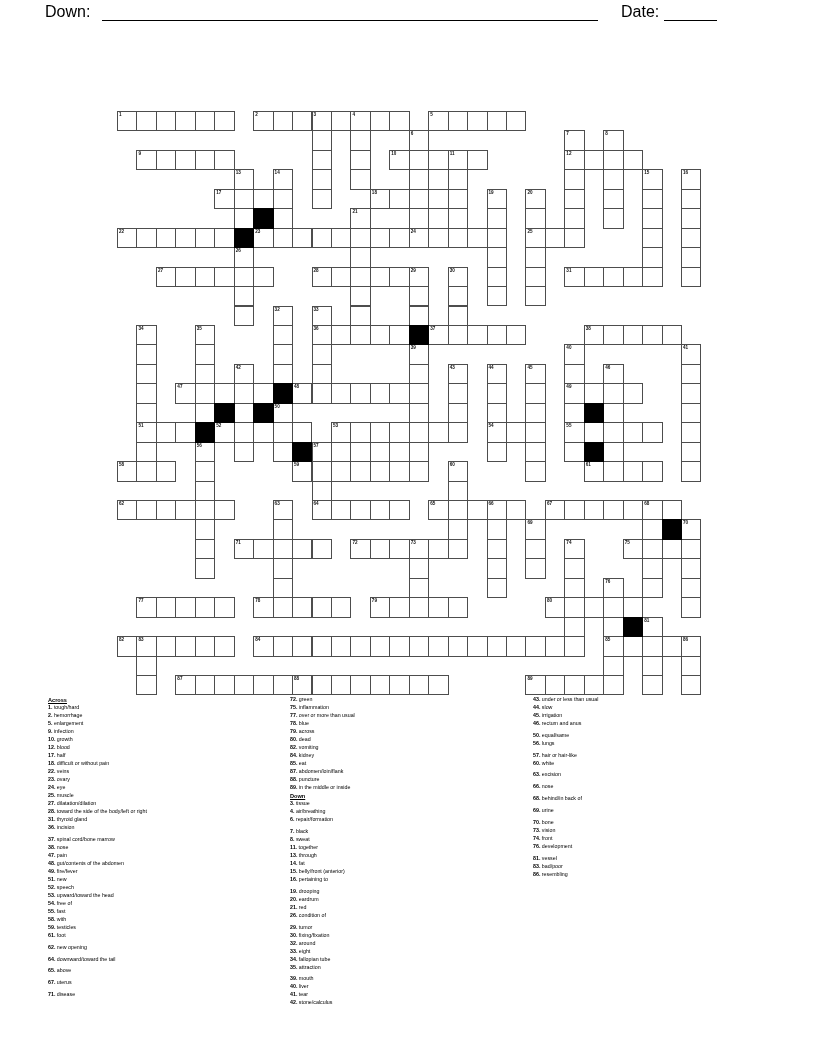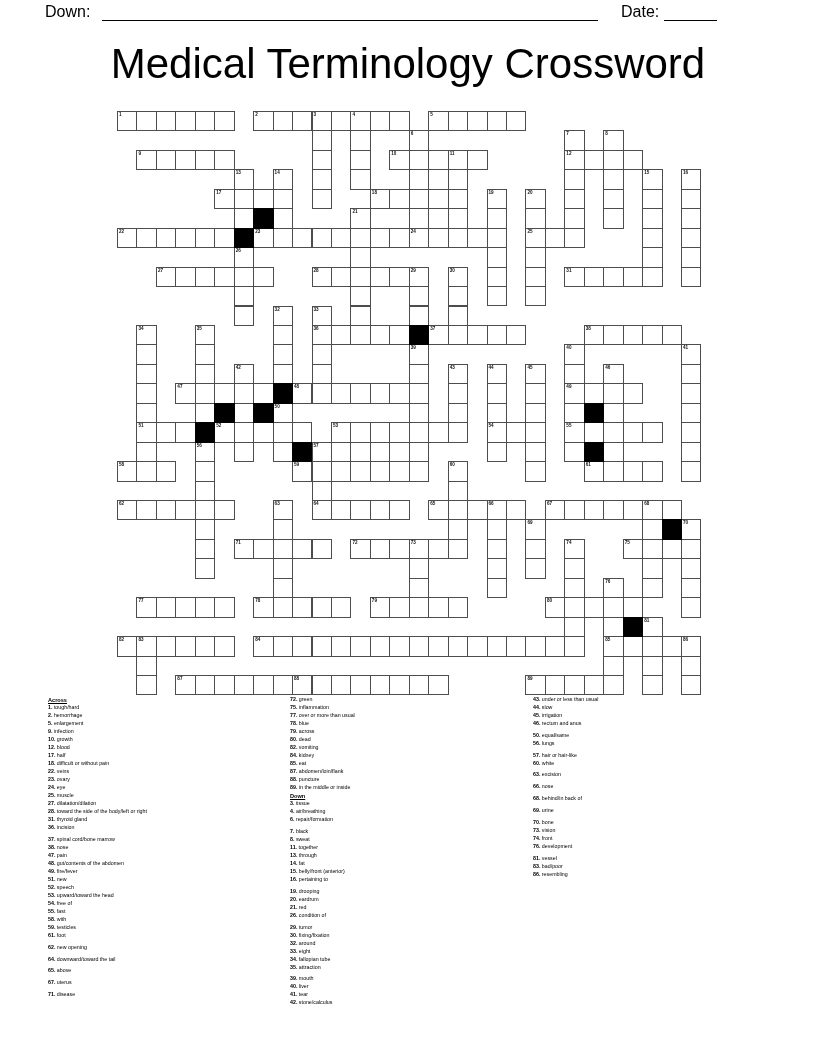--- a/index.html
+++ b/index.html
@@ -25,21 +25,20 @@
   .clue-num{font-weight:bold;}
 </style>
 </head>
 <body>
 
 <div id="page">
   <span id="name-label">Down:</span>
   <div id="name-line"></div>
   <span id="date-label">Date:</span>
   <div id="date-line"></div>
-  <div id="title">Medical Terminology Crossword</div>
   <div id="grid">
       <div class="cell" style="left: 0px; top: 0px; width: 20.45px; height: 20.45px;">
         <span class="cellnum">1</span>
       </div>
       <div class="cell" style="left: 19.45px; top: 0px; width: 20.45px; height: 20.45px;"></div>
       <div class="cell" style="left: 38.9px; top: 0px; width: 20.45px; height: 20.45px;"></div>
       <div class="cell" style="left: 58.35px; top: 0px; width: 20.45px; height: 20.45px;"></div>
       <div class="cell" style="left: 77.8px; top: 0px; width: 20.45px; height: 20.45px;"></div>
       <div class="cell" style="left: 97.25px; top: 0px; width: 20.45px; height: 20.45px;"></div>
       <div class="cell" style="left: 136.15px; top: 0px; width: 20.45px; height: 20.45px;">

